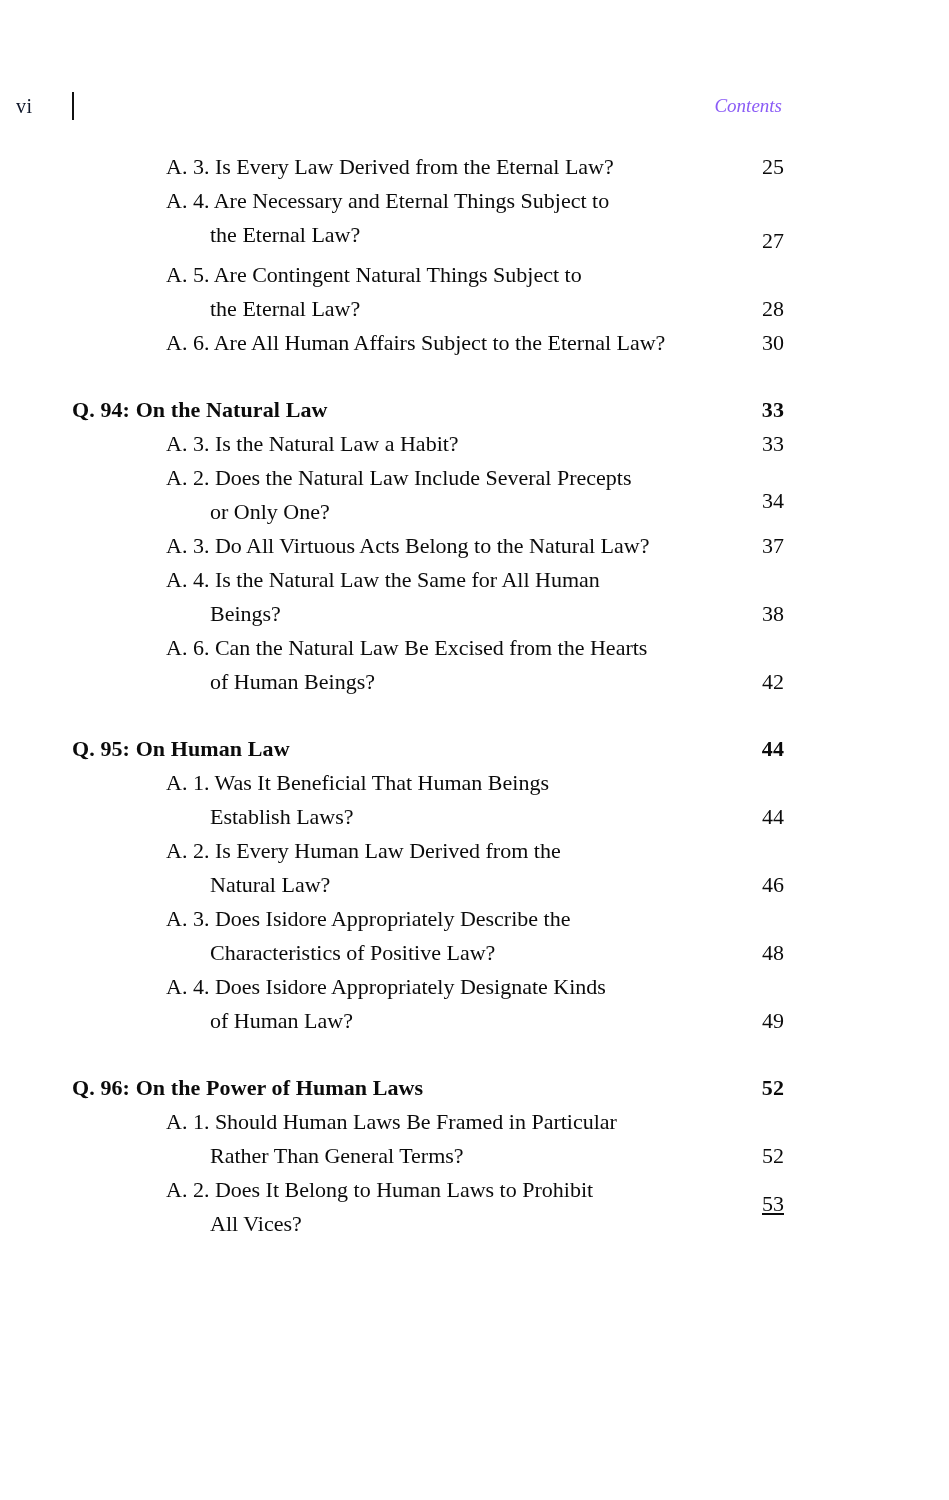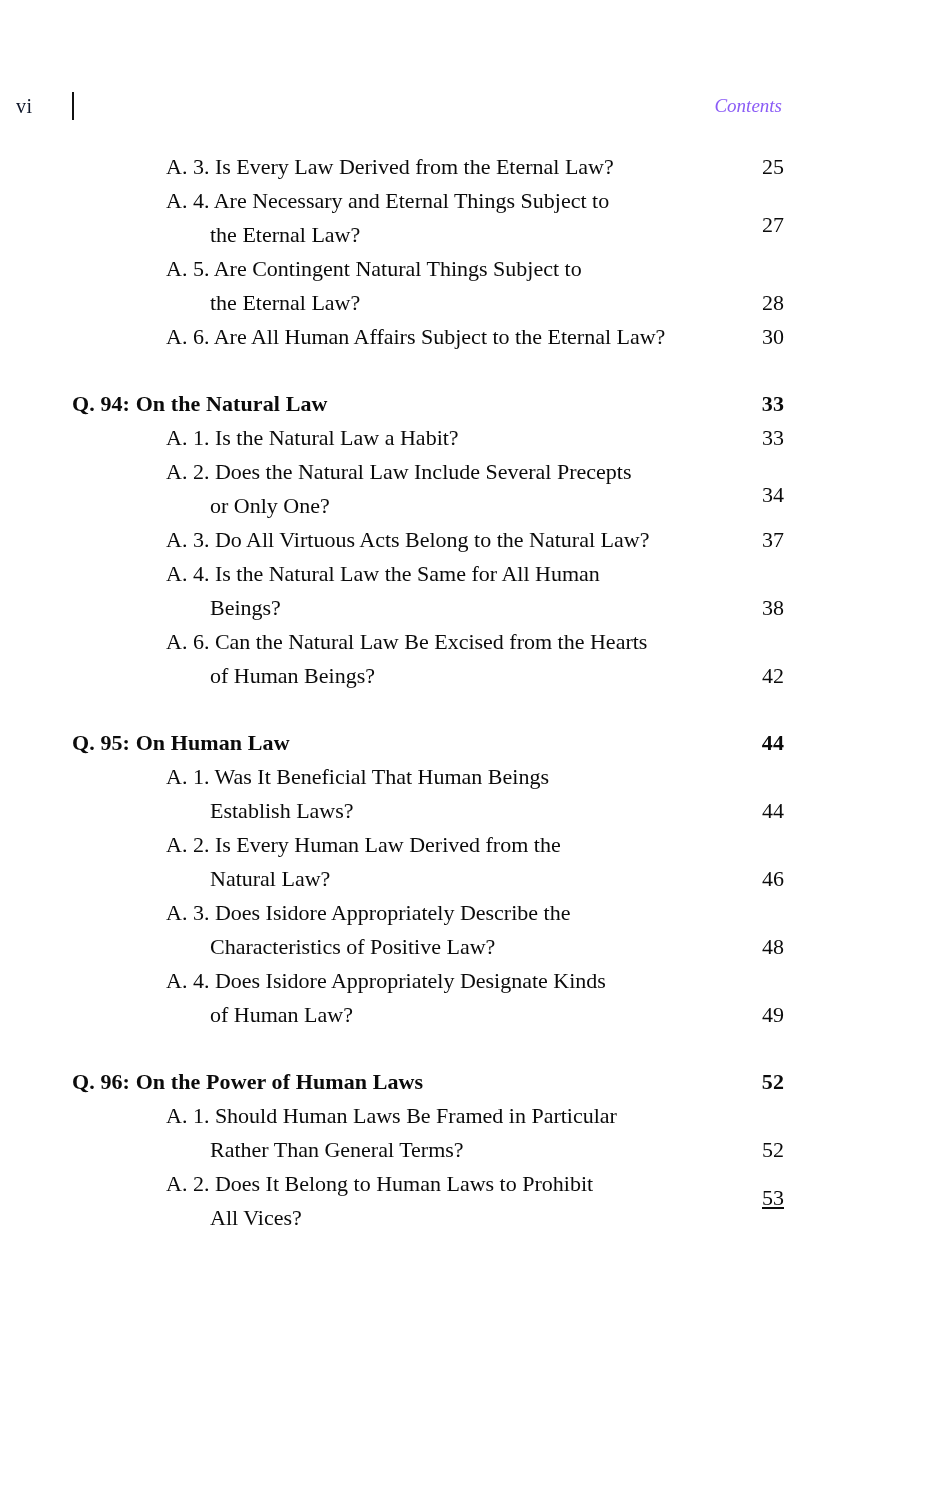--- a/index.html
+++ b/index.html
@@ -126,38 +126,38 @@
   </div>
 
   <div class="toc">
       <div class="section">
         <div class="row article">
           <div class="label">A. 3. Is Every Law Derived from the Eternal Law?</div>
           <div class="pageno">25</div>
         </div>
         <div class="row article">
           <div class="label">A. 4. Are Necessary and Eternal Things Subject to<span class="cont">the Eternal Law?</span></div>
-          <div class="pageno" style="align-self: flex-start; margin-top: 24px;">27</div>
+          <div class="pageno" style="align-self: flex-start; margin-top: 40px;">27</div>
         </div>
         <div class="row article">
           <div class="label">A. 5. Are Contingent Natural Things Subject to<span class="cont">the Eternal Law?</span></div>
           <div class="pageno" style="align-self: flex-start; margin-top: 34px;">28</div>
         </div>
         <div class="row article">
           <div class="label">A. 6. Are All Human Affairs Subject to the Eternal Law?</div>
           <div class="pageno">30</div>
         </div>
       </div>
       <div class="section">
         <div class="row question">
           <div class="label">Q. 94: On the Natural Law</div>
           <div class="pageno">33</div>
         </div>
         <div class="row article">
-          <div class="label">A. 1. Is the Natural Law a Habit?</div>
+          <div class="label">A. 3. Is the Natural Law a Habit?</div>
           <div class="pageno">33</div>
         </div>
         <div class="row article">
           <div class="label">A. 2. Does the Natural Law Include Several Precepts<span class="cont">or Only One?</span></div>
           <div class="pageno" style="align-self: flex-start; margin-top: 23px;">34</div>
         </div>
         <div class="row article">
           <div class="label">A. 3. Do All Virtuous Acts Belong to the Natural Law?</div>
           <div class="pageno">37</div>
         </div>

